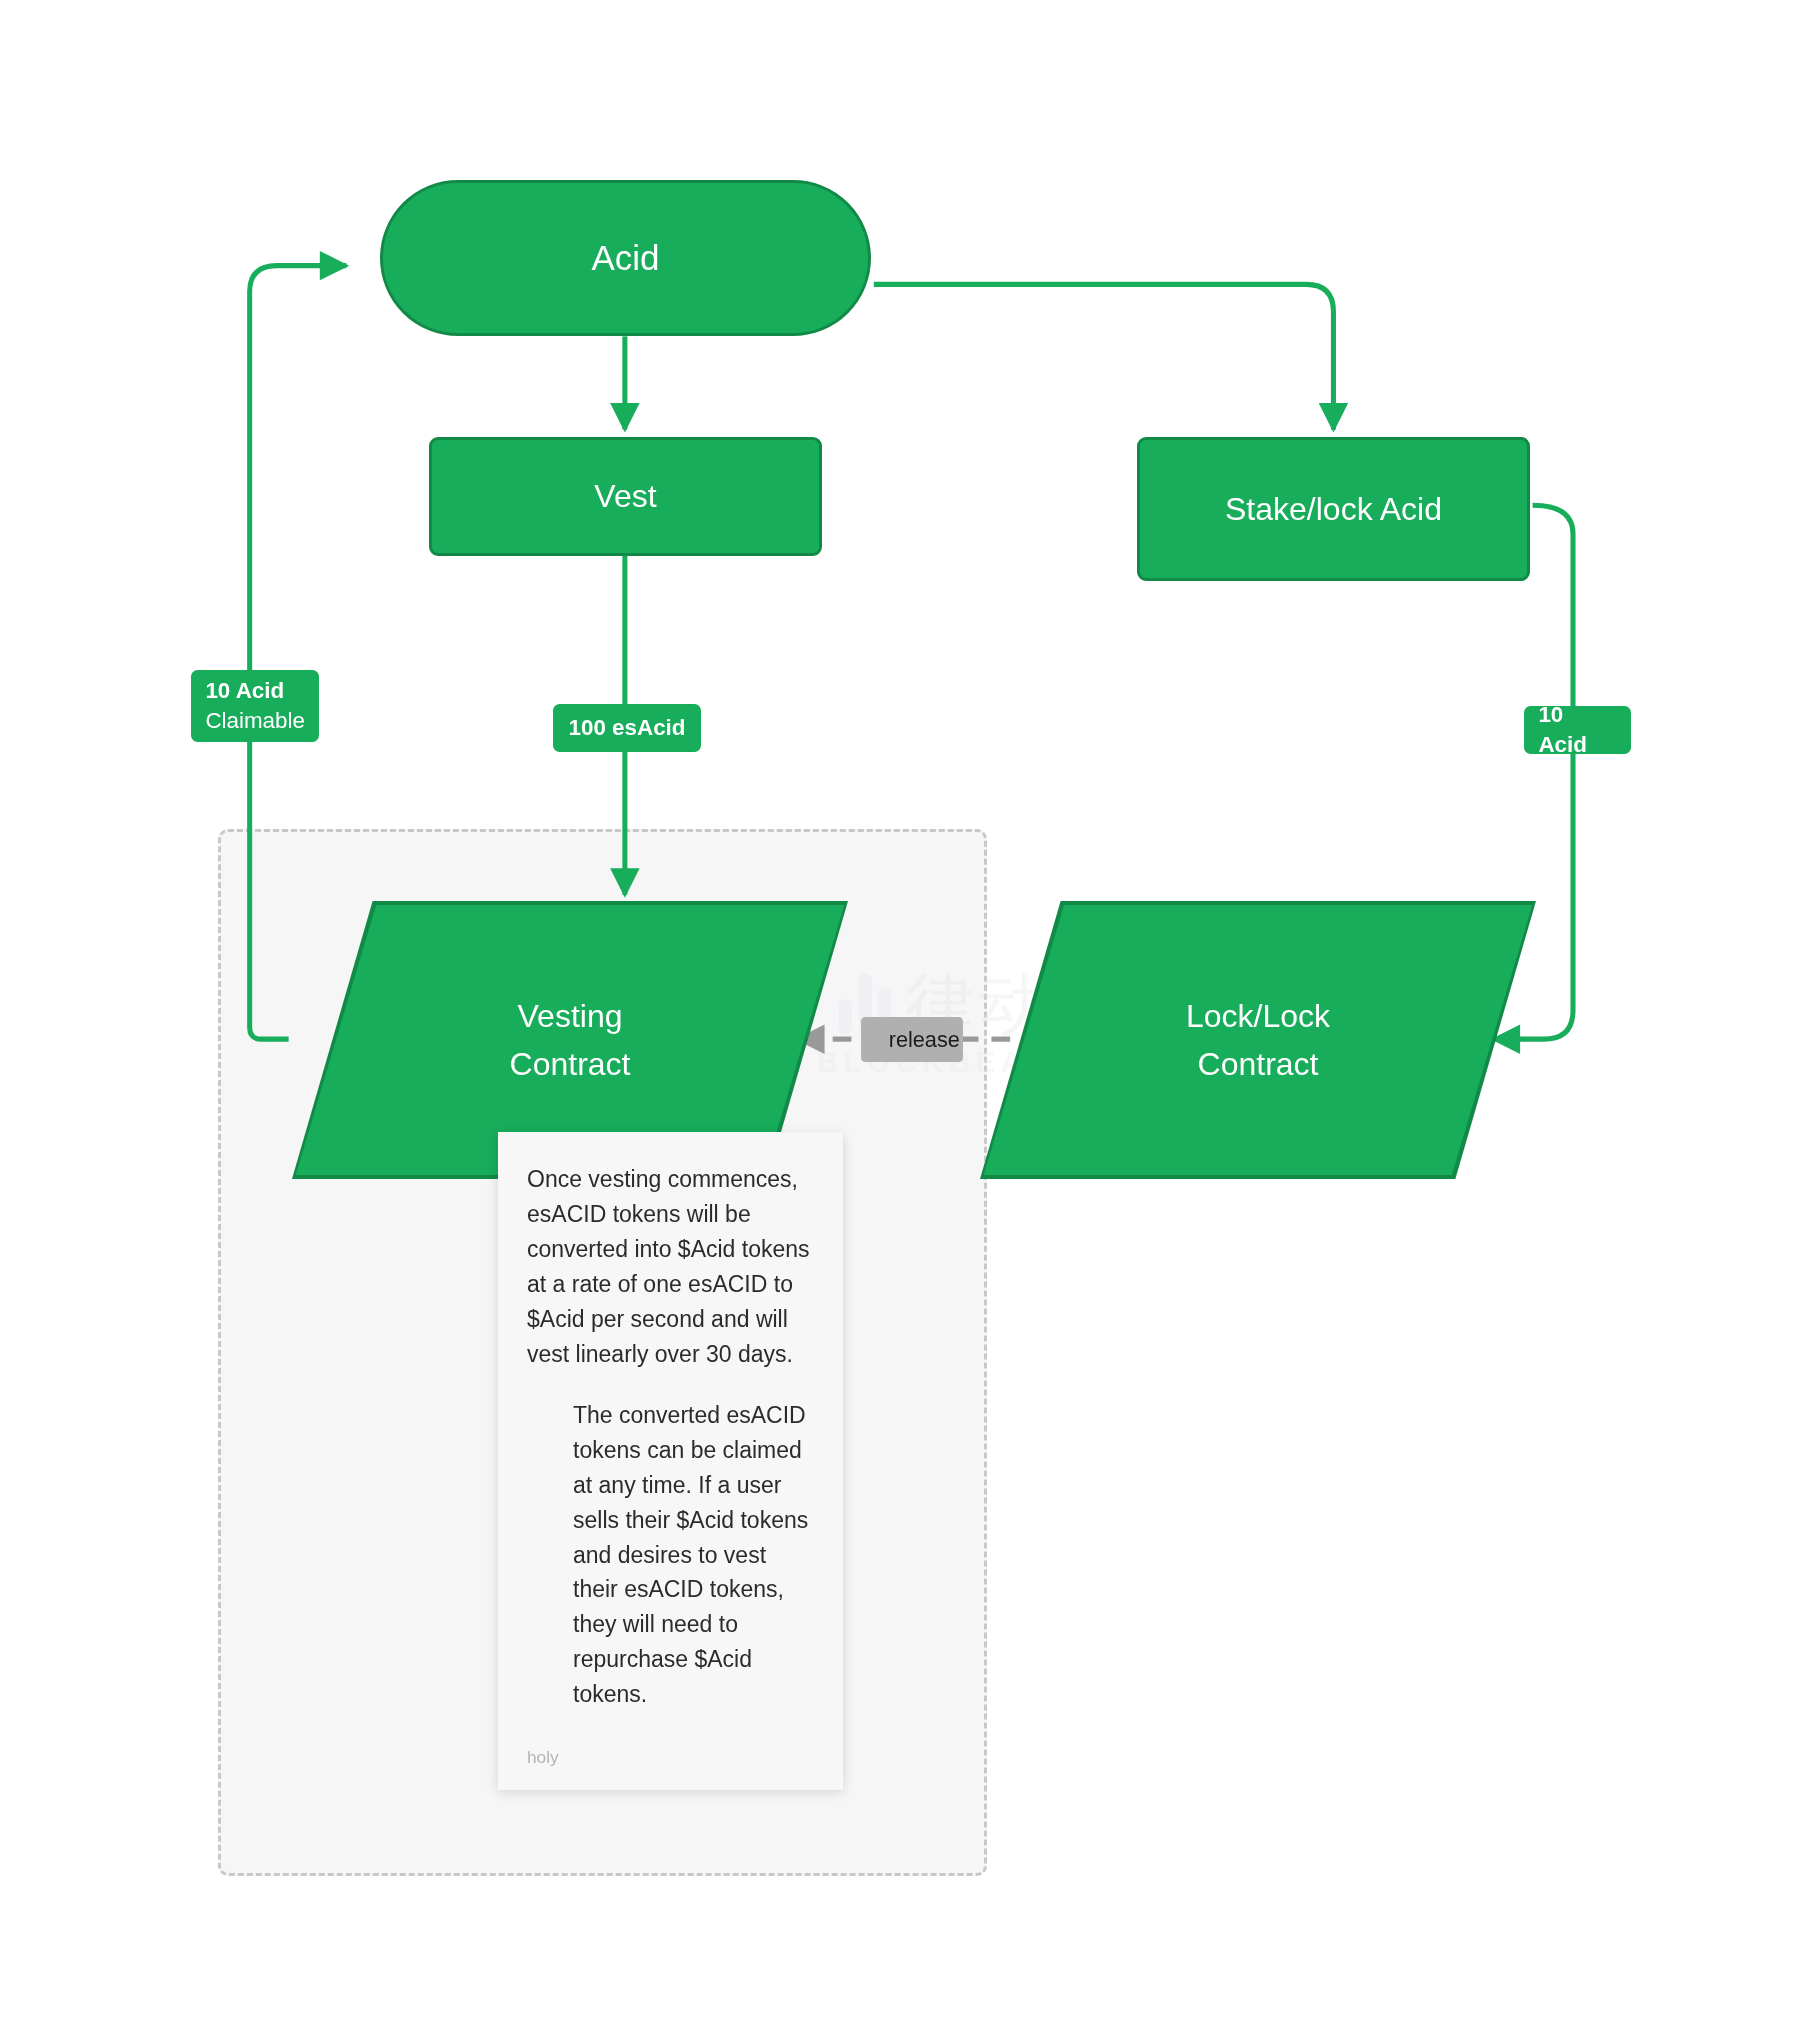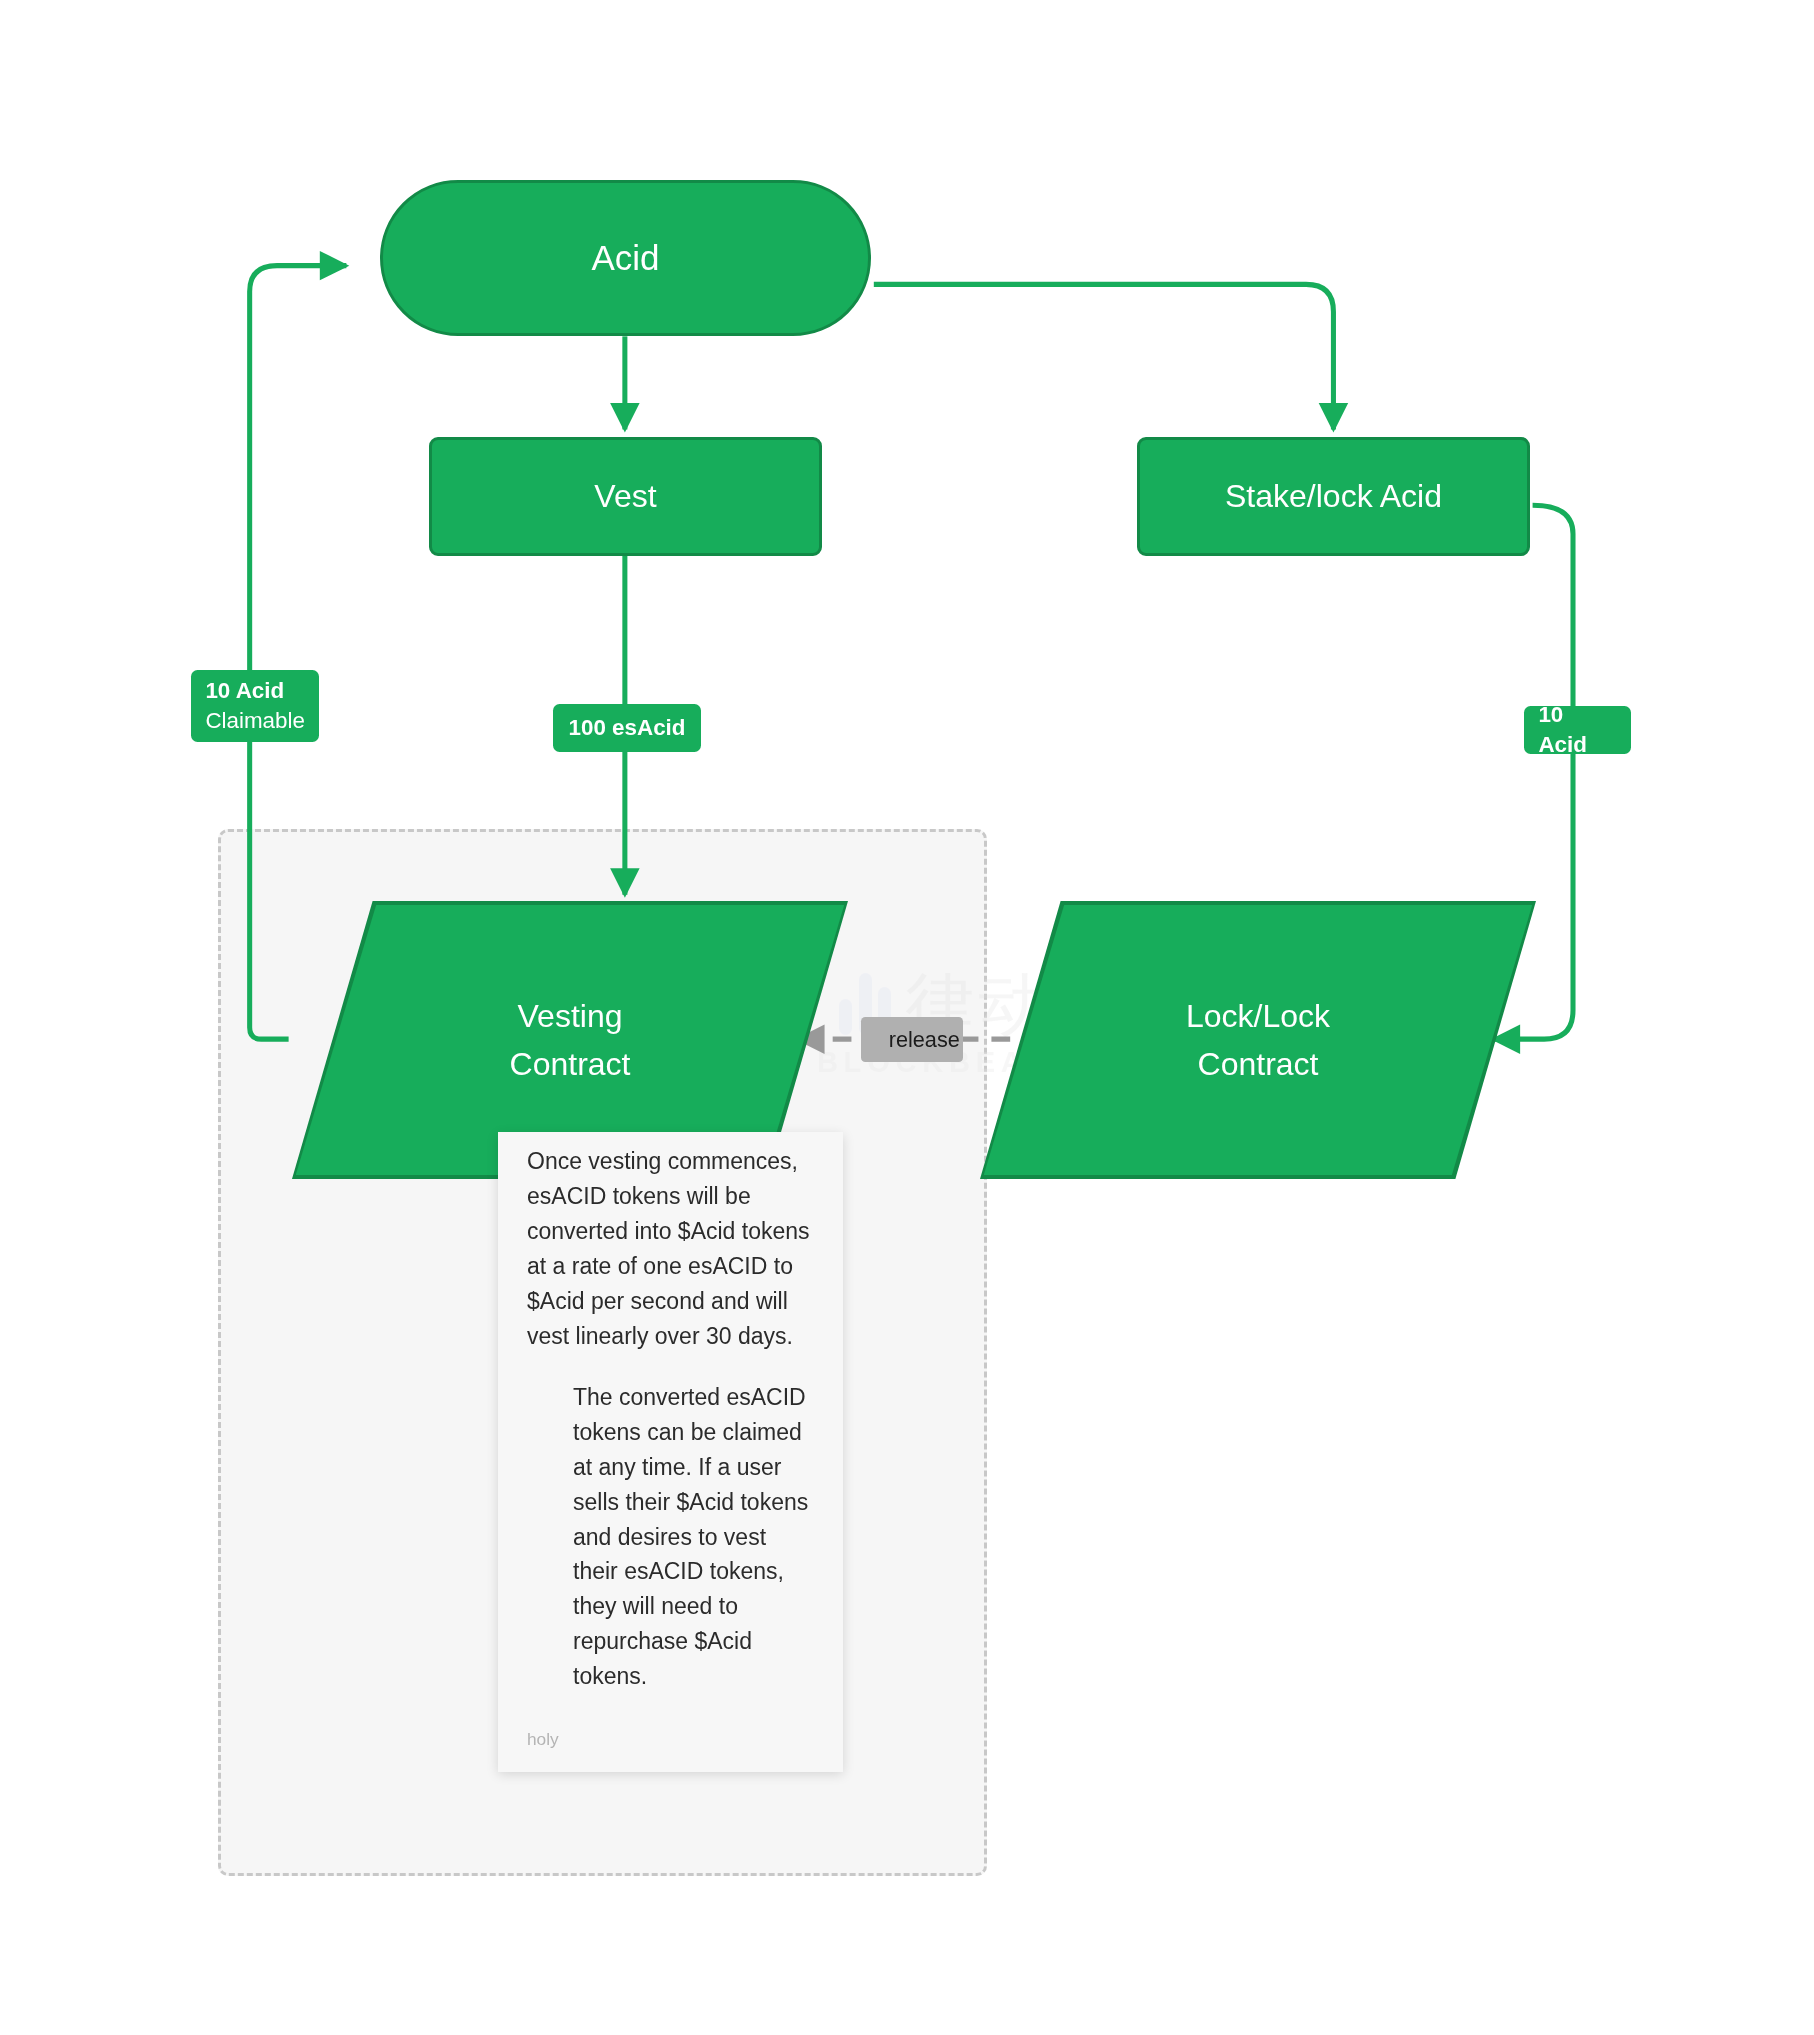--- a/index.html
+++ b/index.html
@@ -88,21 +88,21 @@
     font-size:21.7px;
     padding:5.8px 11.5px;
   }
 
   
   .tooltip{
     position:absolute;
     box-sizing:border-box;
     background:#f7f7f7;
     box-shadow:0 2.9px 11.5px rgba(0,0,0,0.14);
-    padding:12px 29px 19px 29px;
+    padding:30px 29px 19px 29px;
     color:#2b2b2b;
     font-size:23px;
     line-height:1.52;
   }
   .tooltip p{margin:0 0 26px 0;}
   .tooltip p:last-of-type{margin-bottom:0;margin-left:46px;}
   .tooltip .footnote{
     margin-top:32px;
     color:#b4b4b4;
     font-size:17.3px;
@@ -177,21 +177,21 @@
   </svg>
 
   <div class="node stadium" style="left:380px;top:180px;width:491px;height:156px;">
     <span>Acid</span>
   </div>
 
   <div class="node rect" style="left:429px;top:437px;width:393px;height:119px;">
     <span>Vest</span>
   </div>
 
-  <div class="node rect" style="left:1137px;top:437px;width:393px;height:119px;">
+  <div class="node rect" style="left:1137px;top:437px;width:393px;height:144px;">
     <span>Stake/lock Acid</span>
   </div>
 
   <div class="para-wrap" style="left:292px;top:901px;width:556px;height:278px;">
     <div class="para-shape"></div>
     <div class="para-inner"></div>
     <div class="para-label">
       <span>Vesting</span>
       <span>Contract</span>
     </div>

